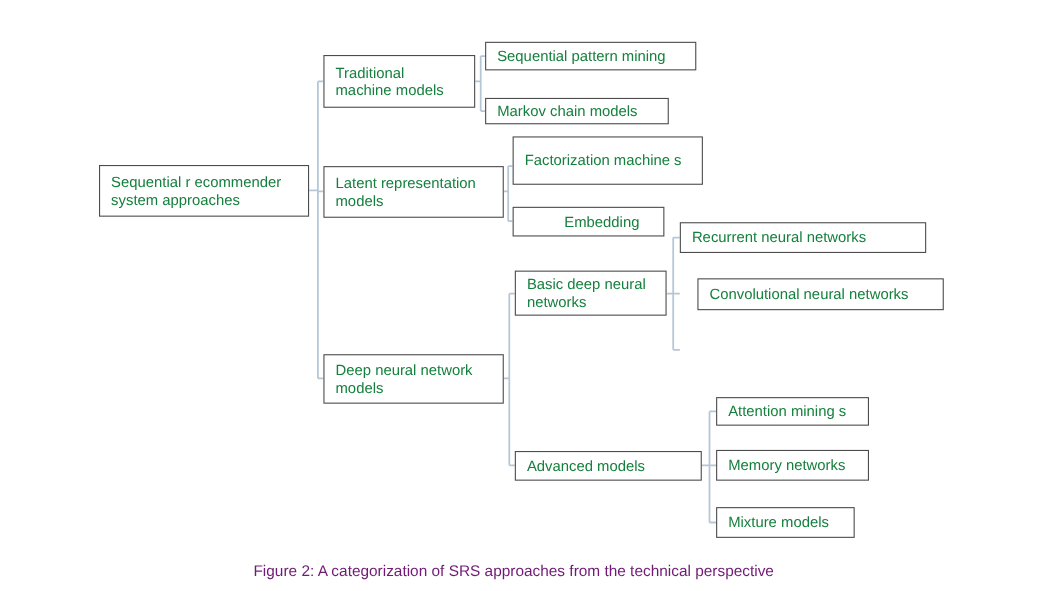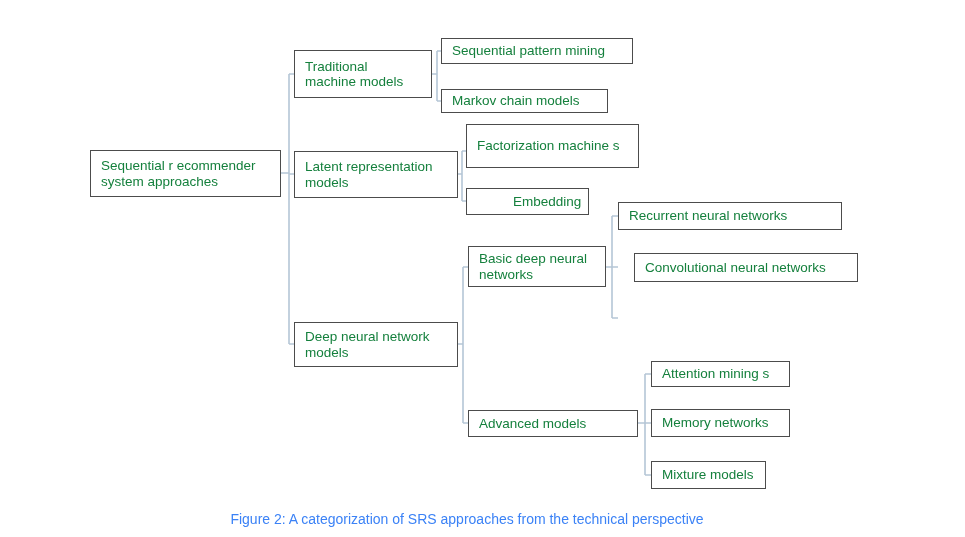--- a/index.html
+++ b/index.html
@@ -38,40 +38,40 @@
     white-space: pre-line;
     z-index: 1;
   }
   .caption {
     position: absolute;
     left: 0;
     top: 511px;
     width: 934px;
     text-align: center;
     font-size: 14px;
-    color: #3b82f6;
+    color: #701a75;
     z-index: 1;
   }
   
   .n-root          { left: 90px;  top: 150px; width: 191px; height: 47px; }
   .n-traditional   { left: 294px; top: 50px;  width: 138px; height: 48px; }
   .n-spm           { left: 441px; top: 38px;  width: 192px; height: 26px; }
   .n-markov        { left: 441px; top: 89px;  width: 167px; height: 24px; }
   .n-latent        { left: 294px; top: 151px; width: 164px; height: 47px; }
   .n-factorization { left: 466px; top: 124px; width: 173px; height: 44px; }
-  .n-embedding     { left: 466px; top: 188px; width: 123px; height: 27px; padding-left: 46px; }
+  .n-embedding     { left: 466px; top: 188px; width: 138px; height: 27px; padding-left: 46px; }
   .n-dnn           { left: 294px; top: 322px; width: 164px; height: 45px; }
   .n-basic         { left: 468px; top: 246px; width: 138px; height: 41px; }
   .n-advanced      { left: 468px; top: 410px; width: 170px; height: 27px; }
   .n-rnn           { left: 618px; top: 202px; width: 224px; height: 28px; }
   .n-cnn           { left: 618px; top: 253px; width: 224px; height: 29px; margin-left: 16px; }
   .n-gnn           { left: 618px; top: 304px; width: 224px; height: 28px; }
   .n-attention     { left: 651px; top: 361px; width: 139px; height: 26px; }
   .n-memory        { left: 651px; top: 409px; width: 139px; height: 28px; }
-  .n-mixture       { left: 651px; top: 461px; width: 115px; height: 28px; }
+  .n-mixture       { left: 651px; top: 461px; width: 126px; height: 28px; }
 </style>
 </head>
 <body>
 
 <div class="stage">
 
   <svg class="connectors" viewBox="0 0 965 537" xmlns="http://www.w3.org/2000/svg">
     <g stroke="#b5c6d6" stroke-width="1.6" fill="none">
 
       <path d="M281,173 H289 M289,74 V344 M289,74 H294 M289,174 H294 M289,344 H294"></path>

